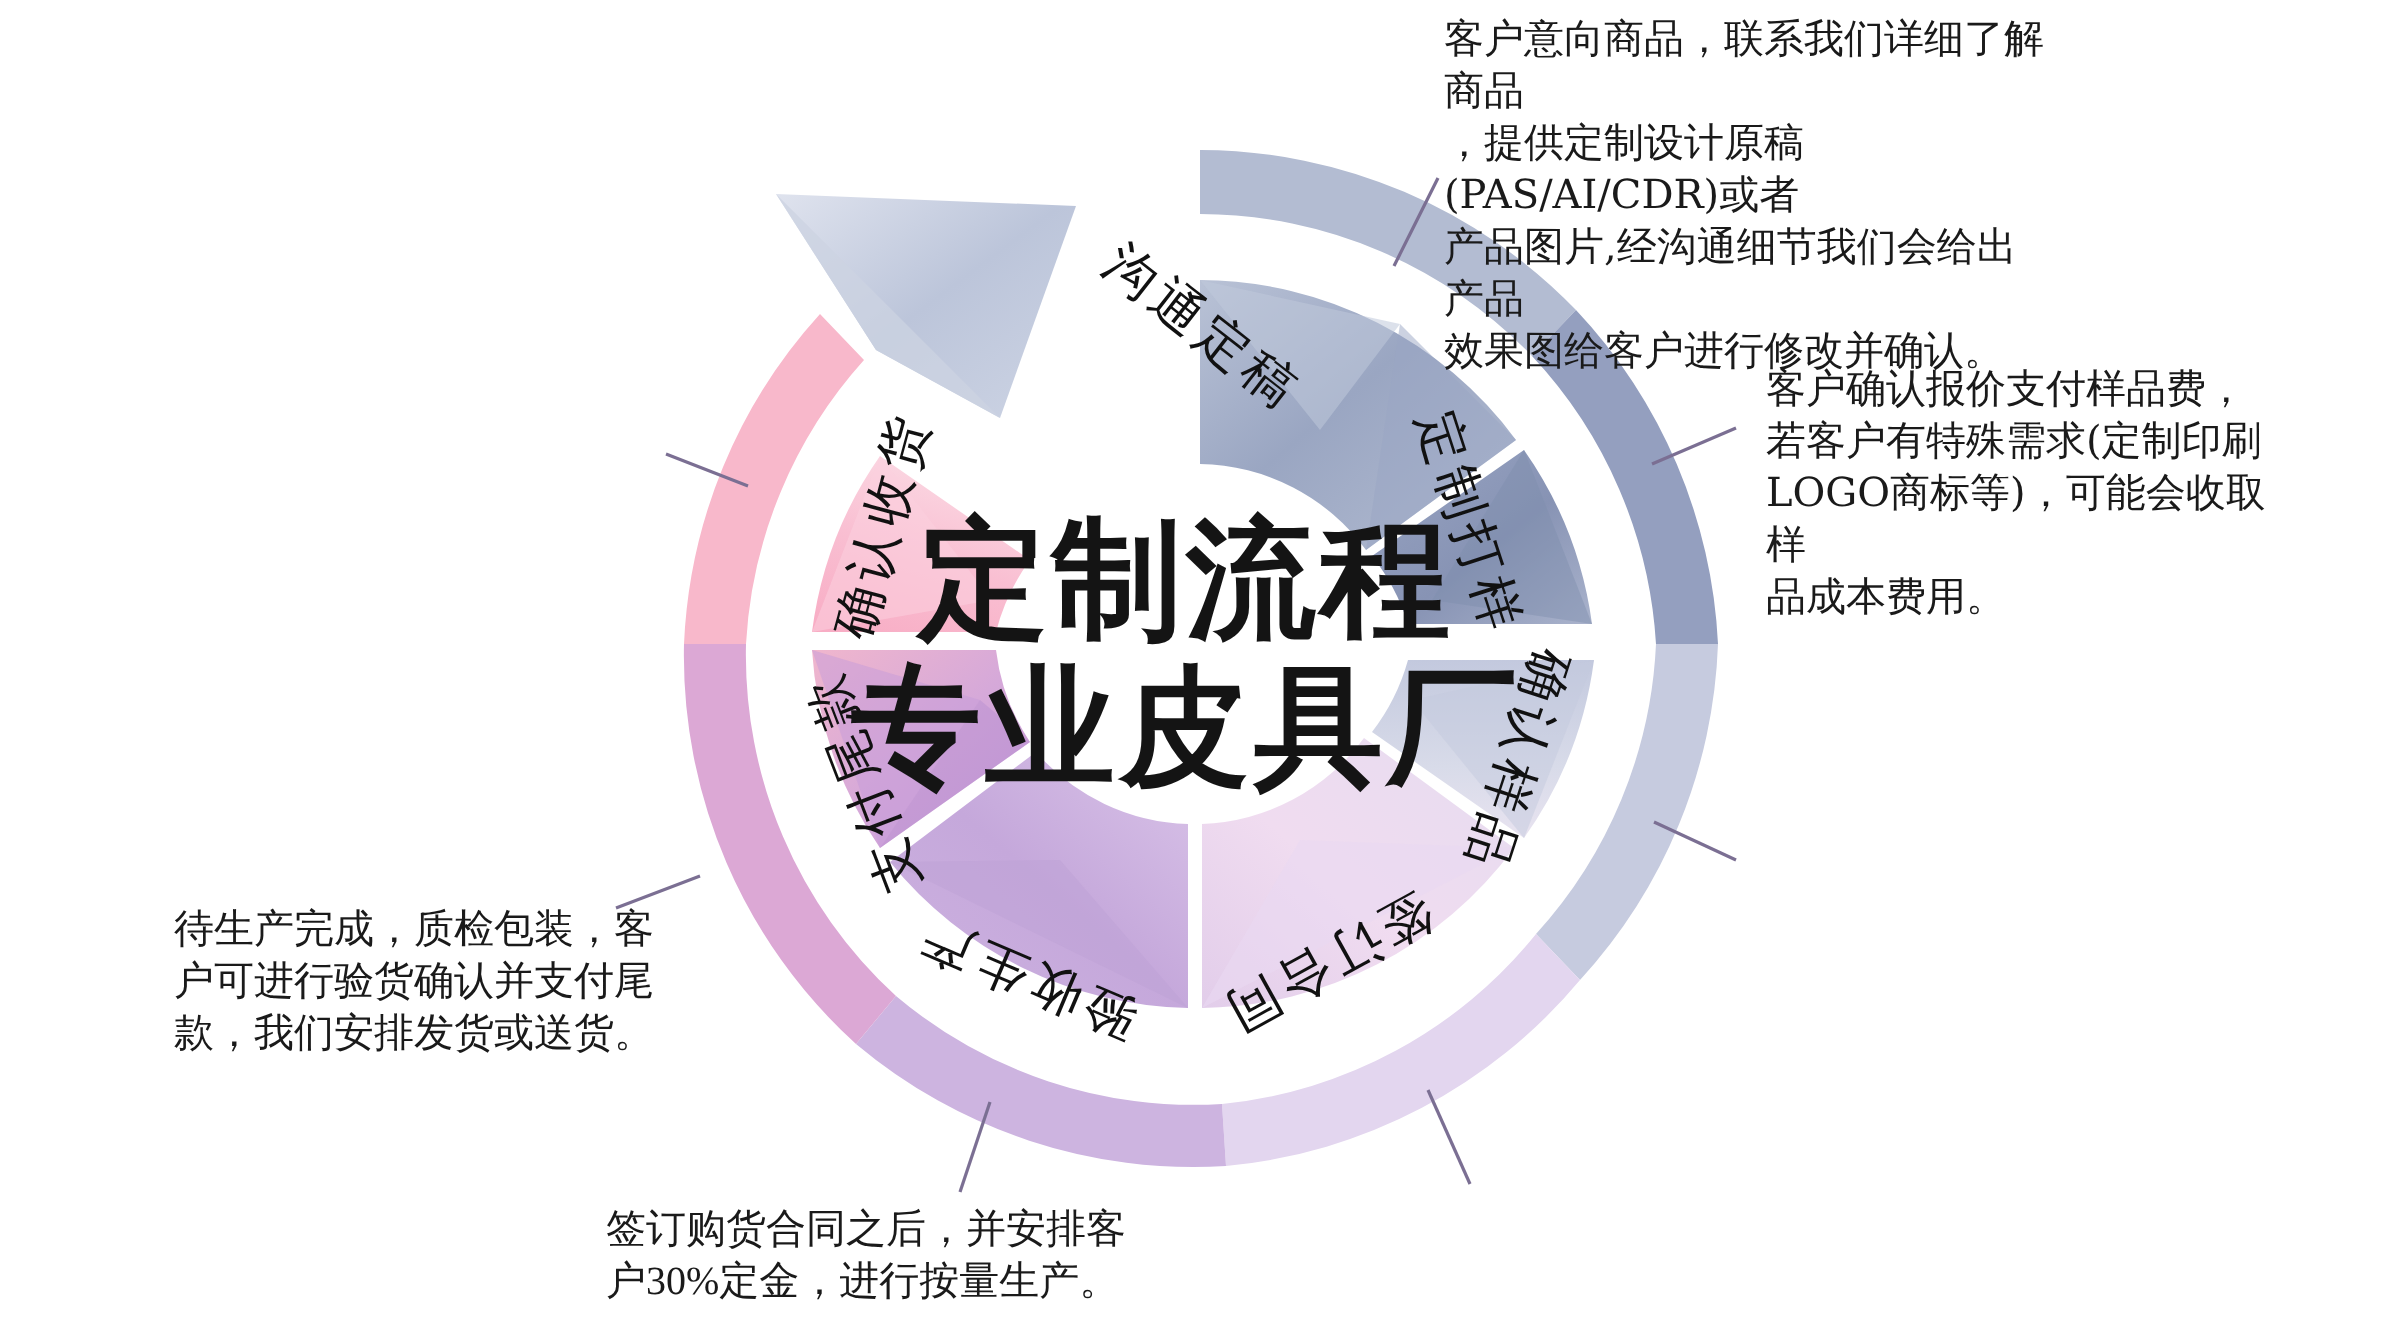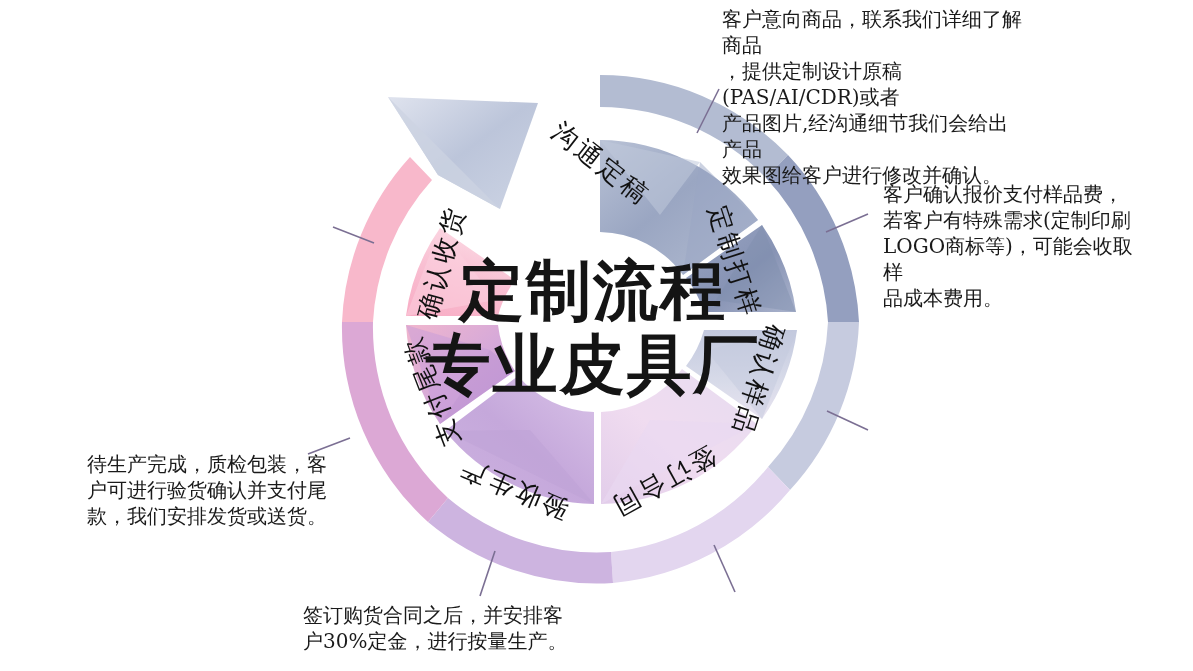--- a/index.html
+++ b/index.html
@@ -35,21 +35,21 @@
   }
   .callout.right { text-align: left; }
   .callout.left  { text-align: left; }
   .callout.below { text-align: left; }
 
   
   #cal-0 { left: 722px; top: 6px;   width: 300px; }
   #cal-1 { left: 871px; top: 181px; width: 250px; margin-left: 12px; }
   #cal-2 { left: 869px; top: 421px; width: 245px; }
   #cal-3 { left: 645px; top: 603px; width: 270px; }
-  #cal-4 { left: 303px; top: 602px; width: 290px; }
+  #cal-4 { left: 303px; top: 602px; width: 290px; font-family: Liberation Serif, serif; }
   #cal-5 { left: 87px;  top: 423px; width: 255px; margin-top: 28px; }
   #cal-6 { left: 118px; top: 192px; width: 245px; }
 
   .center-title {
     position: absolute;
     left: 413px;
     top: 253px;
     width: 360px;
     text-align: center;
     font-family: "DejaVu Serif", "Liberation Serif", serif;

